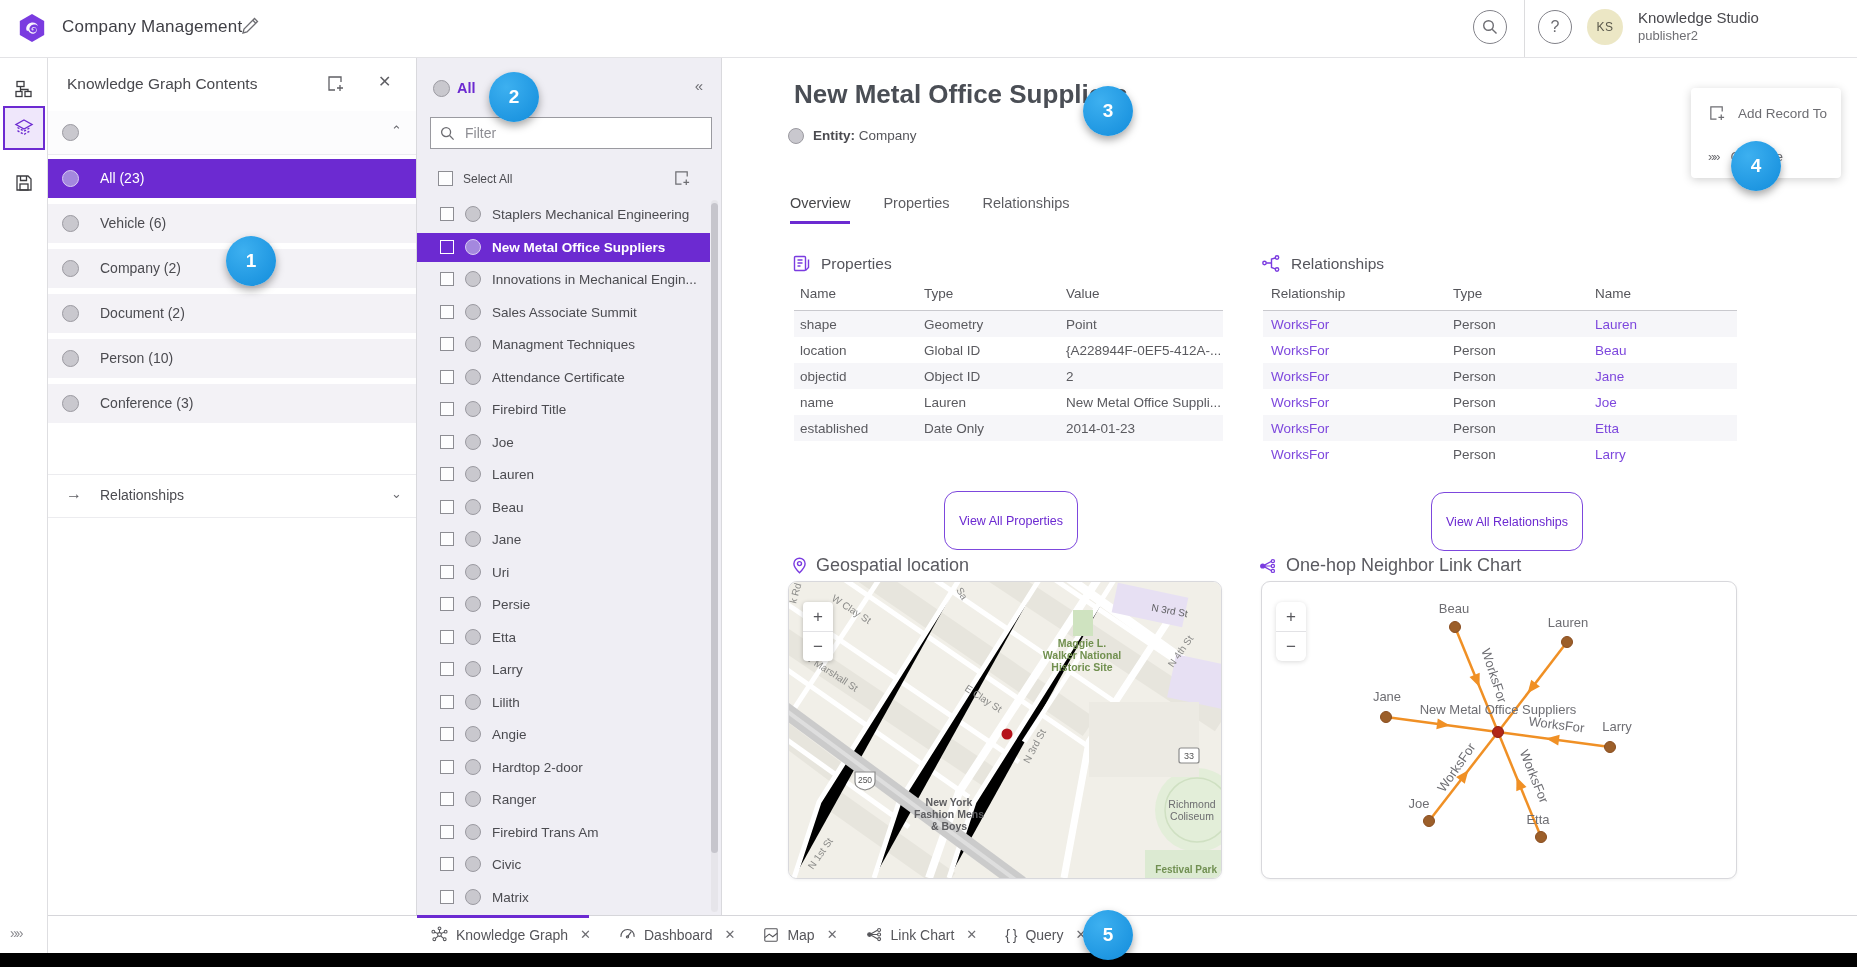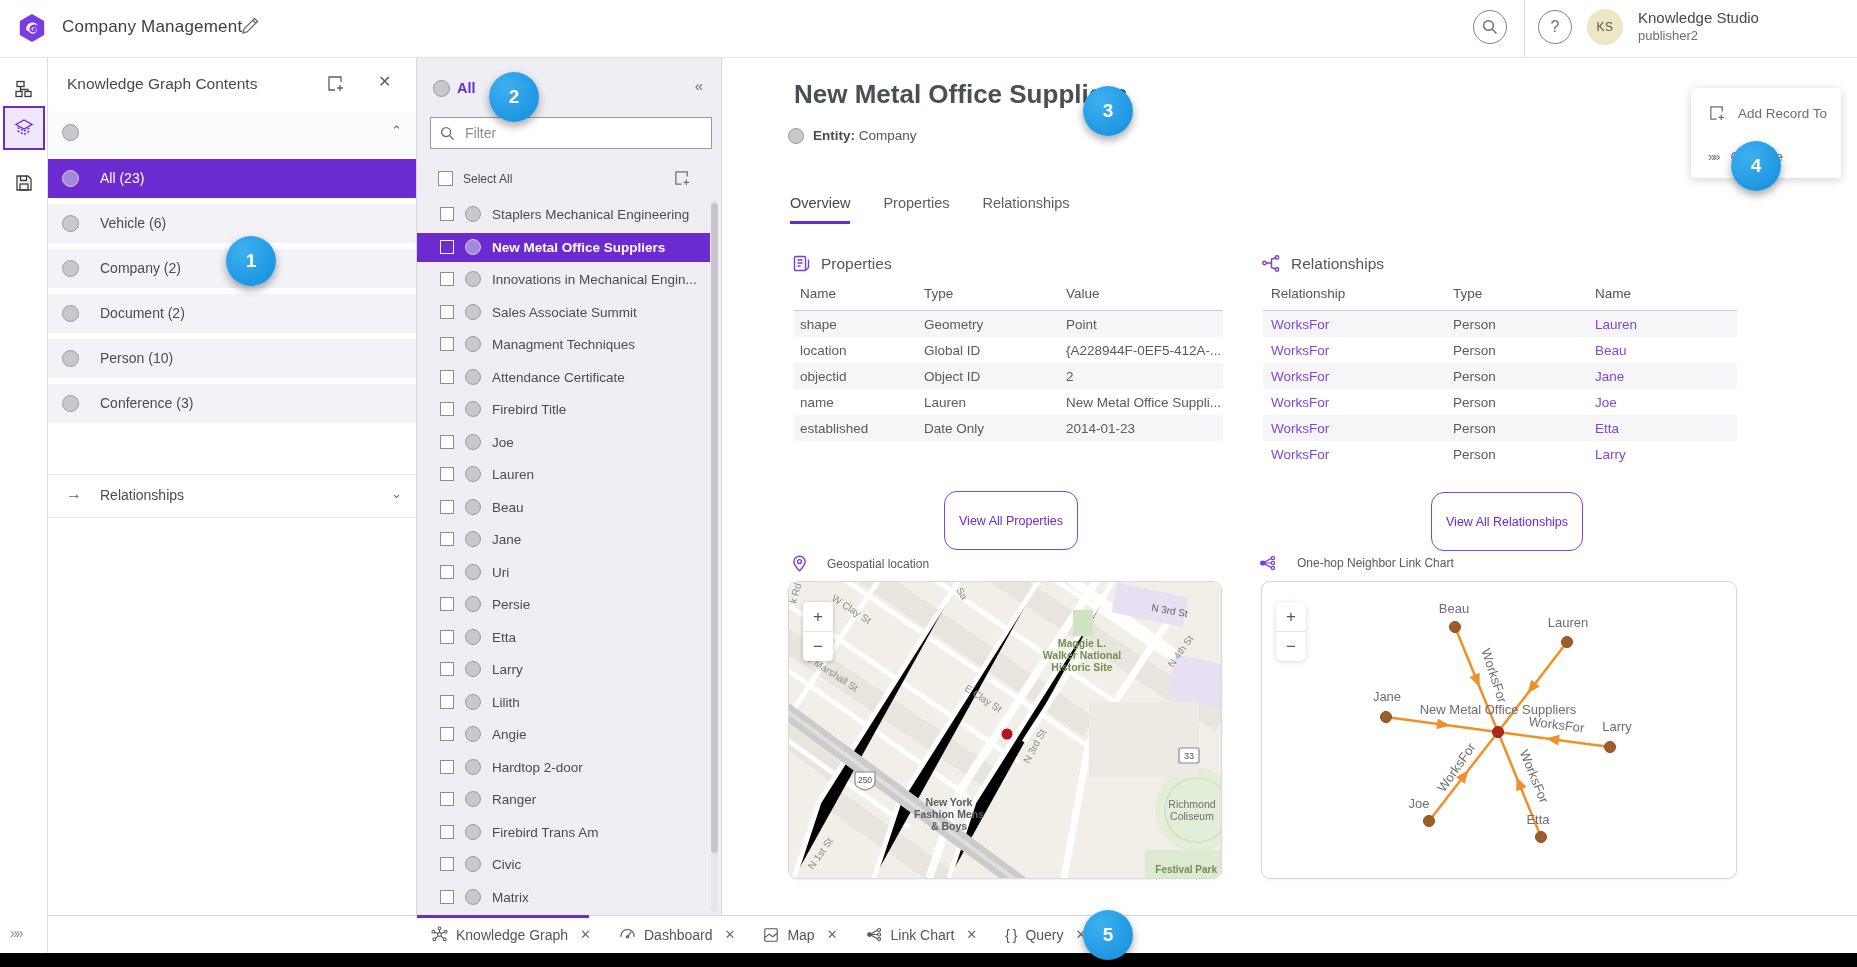--- a/index.html
+++ b/index.html
@@ -78,21 +78,21 @@
   .main{left:722px;top:57px;width:1135px;height:858px;background:#fff;z-index:2;}
   .page-title{position:absolute;left:72px;top:22px;font-size:26px;font-weight:bold;color:#4a4e55;}
   .entity-line{position:absolute;left:66px;top:71px;font-size:13.5px;color:#55555a;}
   .entity-line .circ{position:static;display:inline-block;vertical-align:-4px;margin-right:9px;width:16px;height:16px;}
   .entity-line b{color:#4b4b50;}
   .tabs{position:absolute;left:68px;top:138px;display:flex;gap:33px;font-size:14.5px;color:#5d5d62;}
   .tabs .tab{padding-bottom:10px;}
   .tabs .tab.active{color:#474749;border-bottom:3px solid #6c2ad1;}
   .sec-h{position:absolute;font-size:15.5px;color:#55555c;display:flex;align-items:center;gap:10px;}
   .sec-h svg{flex:0 0 auto;}
-  .sub-h{position:absolute;font-size:12px;color:#5a5a60;display:flex;align-items:center;gap:20px;}
+  .sub-h{position:absolute;font-size:18px;color:#5a5a60;display:flex;align-items:center;gap:9px;}
   .tbl{position:absolute;}
   .thead{display:flex;font-size:13.5px;color:#55555a;height:24px;border-bottom:1px solid #c9c9ce;}
   .trow{display:flex;font-size:13.5px;color:#5a5a5f;height:26px;align-items:center;}
   .trow:nth-child(odd){background:#f6f6f9;}
   .td{overflow:hidden;white-space:nowrap;}
   .p-c1{width:130px;padding-left:6px;box-sizing:border-box;}
   .p-c2{width:142px;}
   .p-c3{width:157px;}
   .r-c1{width:190px;padding-left:8px;box-sizing:border-box;}
   .r-c2{width:142px;}

